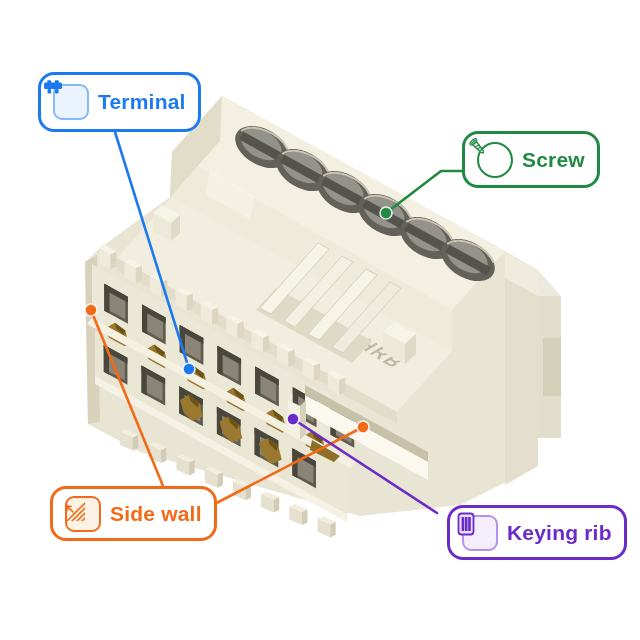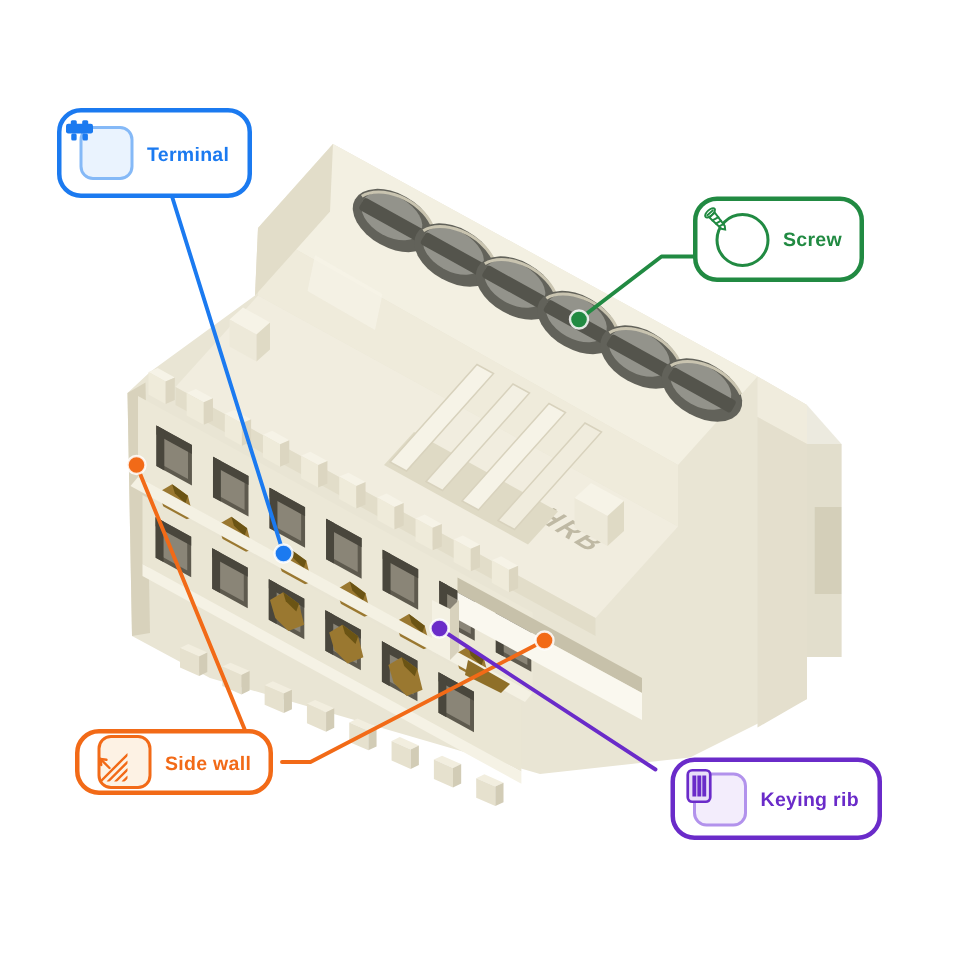--- a/index.html
+++ b/index.html
@@ -4,31 +4,31 @@
 <style>
   html,body{margin:0;padding:0;background:#ffffff;}
   #stage{position:relative;width:640px;height:640px;background:#ffffff;overflow:hidden;
          font-family:"Liberation Sans", sans-serif;}
   svg{position:absolute;left:0;top:0;}
   #connector-art{z-index:1;}
   #leader-lines{z-index:2;}
   .callout{position:absolute;z-index:3;display:flex;align-items:center;gap:9px;
            padding:0 12px;background:#ffffff;border-radius:16px;border:3px solid;
            box-sizing:border-box;white-space:nowrap;}
-  .callout .lbl{font-size:13px;font-weight:700;letter-spacing:.2px;}
+  .callout .lbl{font-size:21px;font-weight:700;letter-spacing:.2px;}
   .chip{width:36px;height:36px;border-radius:9px;display:flex;align-items:center;
         justify-content:center;border:2px solid;box-sizing:border-box;flex:0 0 auto;}
   
   #callout-terminal{left:38px;top:72px;height:60px;border-color:#1b7af0;color:#1b7af0;}
   #callout-terminal .chip{border-color:#85b9f7;background:#eaf3fe;}
   
   #callout-screw{left:462px;top:131px;height:57px;border-color:#218a42;color:#218a42;}
   #callout-screw .chip{border-radius:50%;border-color:#218a42;background:#ffffff;}
   
-  #callout-sidewall{left:50px;top:486px;height:44px;border-color:#f26a17;color:#f26a17;}
+  #callout-sidewall{left:50px;top:486px;height:55px;border-color:#f26a17;color:#f26a17;}
   #callout-sidewall .chip{border-color:#f26a17;background:#fdf2e4;overflow:hidden;}
   
   #callout-keyingrib{left:435px;top:505px;height:55px;border-color:#6a2bc9;color:#6a2bc9;margin-left:12px;}
   #callout-keyingrib .chip{border-color:#b292ec;background:#f3edfc;}
 </style>
 </head>
 <body>
 
 <div id="stage">
 

